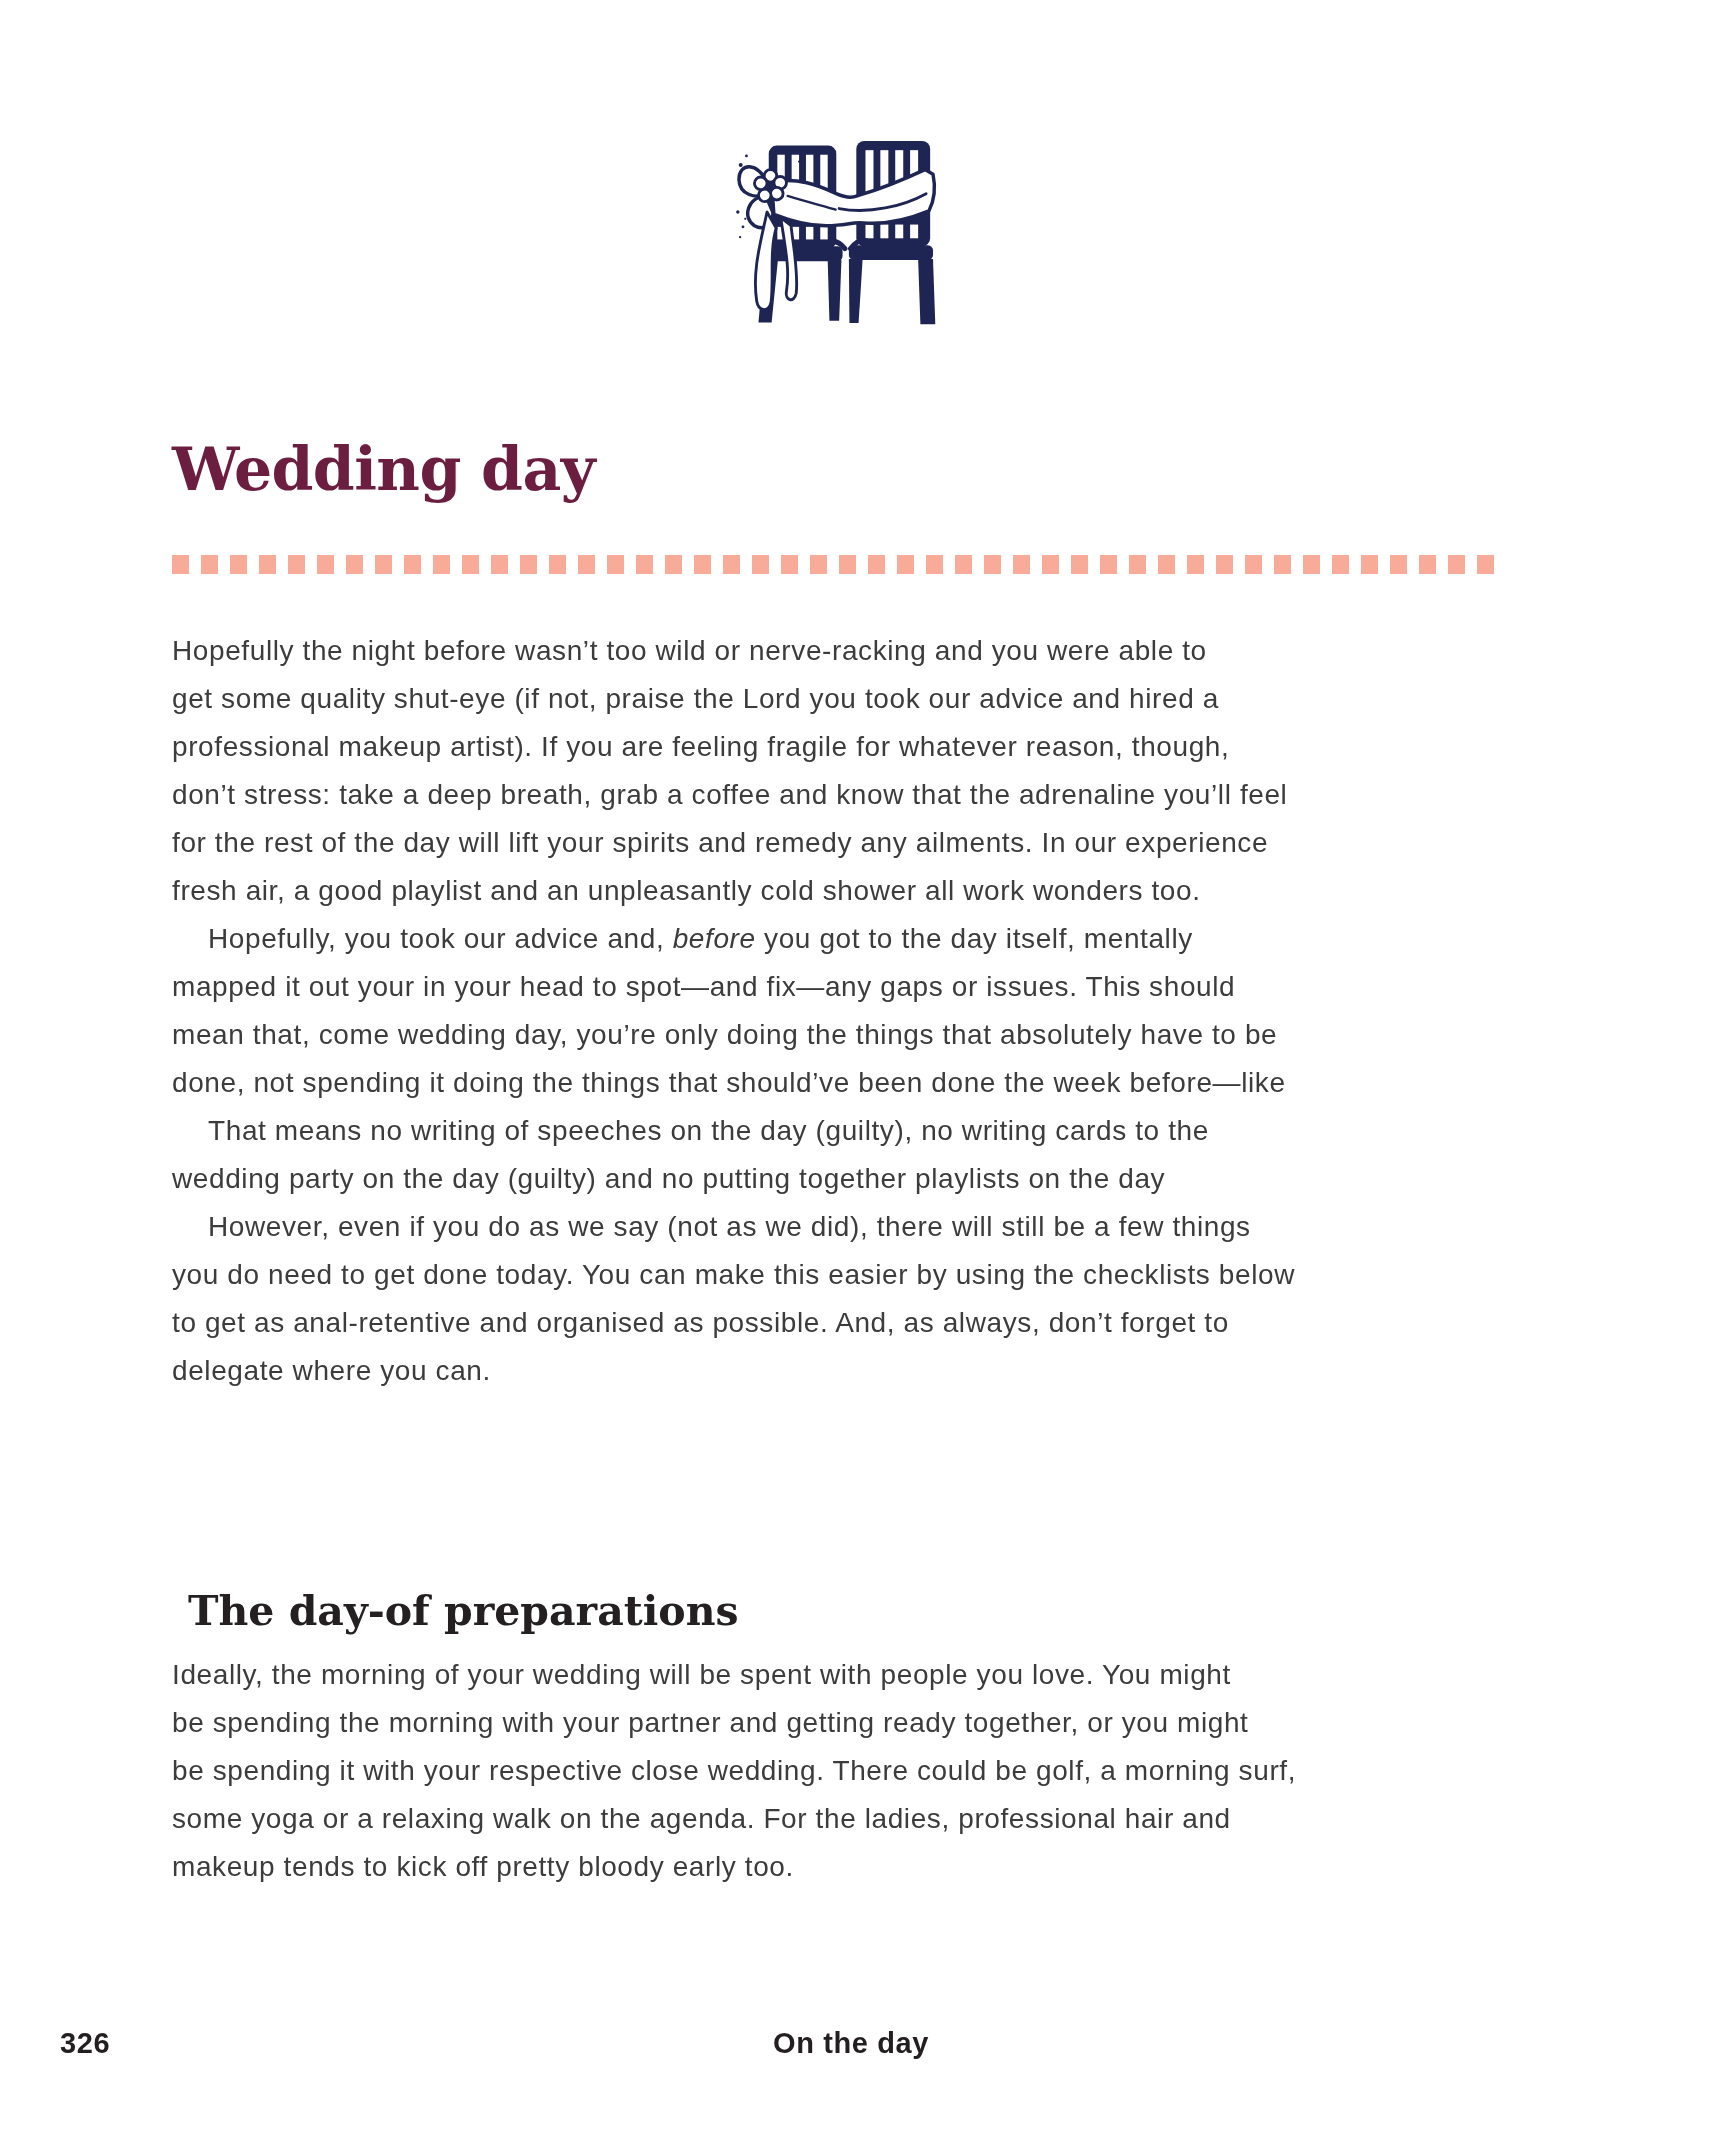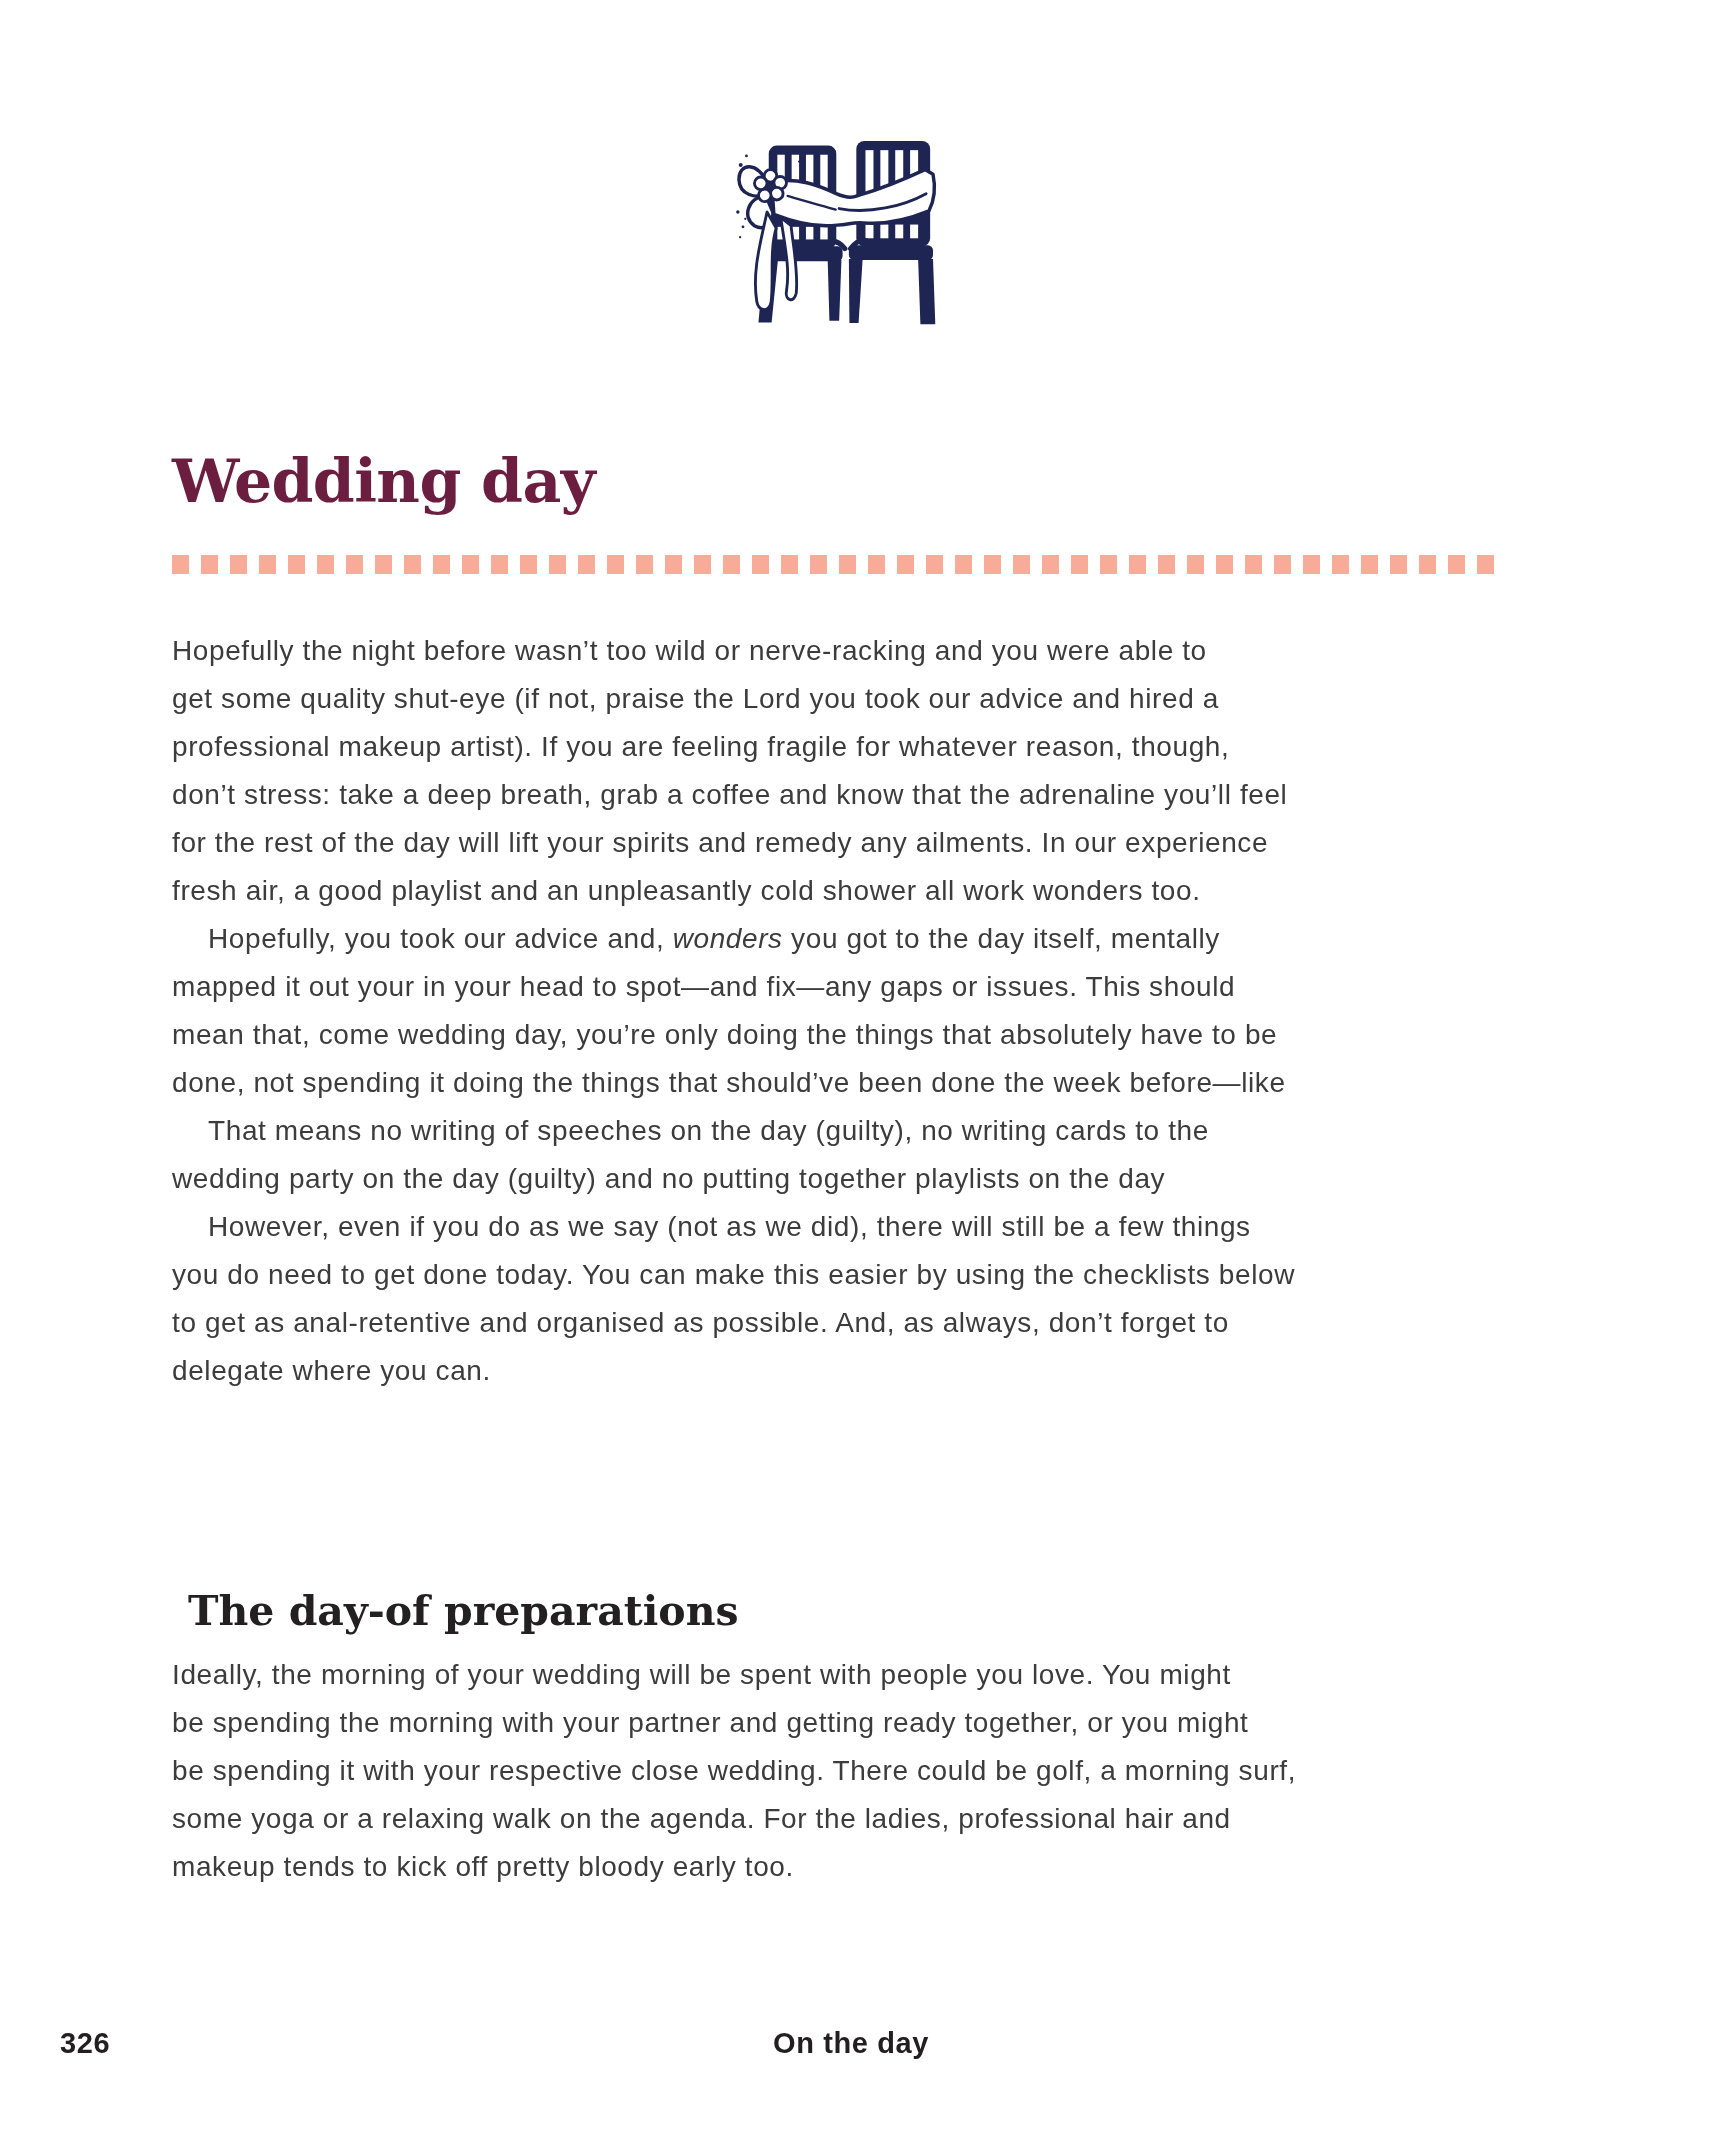--- a/index.html
+++ b/index.html
@@ -24,21 +24,21 @@
   .illustration{
     position:absolute;
     left:736px;
     top:141px;
     width:204px;
     height:186px;
   }
   .page-title{
     position:absolute;
     left:172px;
-    top:448px;
+    top:436px;
     margin:0;
     font-family:"DejaVu Serif", serif;
     font-weight:bold;
     font-size:60px;
     line-height:1.1;
     letter-spacing:-0.6px;
     color:var(--maroon);
     white-space:nowrap;
   }
   .separator{
@@ -183,21 +183,21 @@
   <div class="body-block" id="intro-block">
       <div class="para">
         <div class="line">Hopefully the night before wasn’t too wild or nerve-racking and you were able to</div>
         <div class="line">get some quality shut-eye (if not, praise the Lord you took our advice and hired a</div>
         <div class="line">professional makeup artist). If you are feeling fragile for whatever reason, though,</div>
         <div class="line">don’t stress: take a deep breath, grab a coffee and know that the adrenaline you’ll feel</div>
         <div class="line">for the rest of the day will lift your spirits and remedy any ailments. In our experience</div>
         <div class="line">fresh air, a good playlist and an unpleasantly cold shower all work wonders too.</div>
       </div>
       <div class="para indent">
-        <div class="line">Hopefully, you took our advice and, <em>wonders</em> you got to the day itself, mentally</div>
+        <div class="line">Hopefully, you took our advice and, <em>before</em> you got to the day itself, mentally</div>
         <div class="line">mapped it out your in your head to spot—and fix—any gaps or issues. This should</div>
         <div class="line">mean that, come wedding day, you’re only doing the things that absolutely have to be</div>
         <div class="line">done, not spending it doing the things that should’ve been done the week before—like</div>
       </div>
       <div class="para indent">
         <div class="line">That means no writing of speeches on the day (guilty), no writing cards to the</div>
         <div class="line">wedding party on the day (guilty) and no putting together playlists on the day</div>
       </div>
       <div class="para indent">
         <div class="line">However, even if you do as we say (not as we did), there will still be a few things</div>

